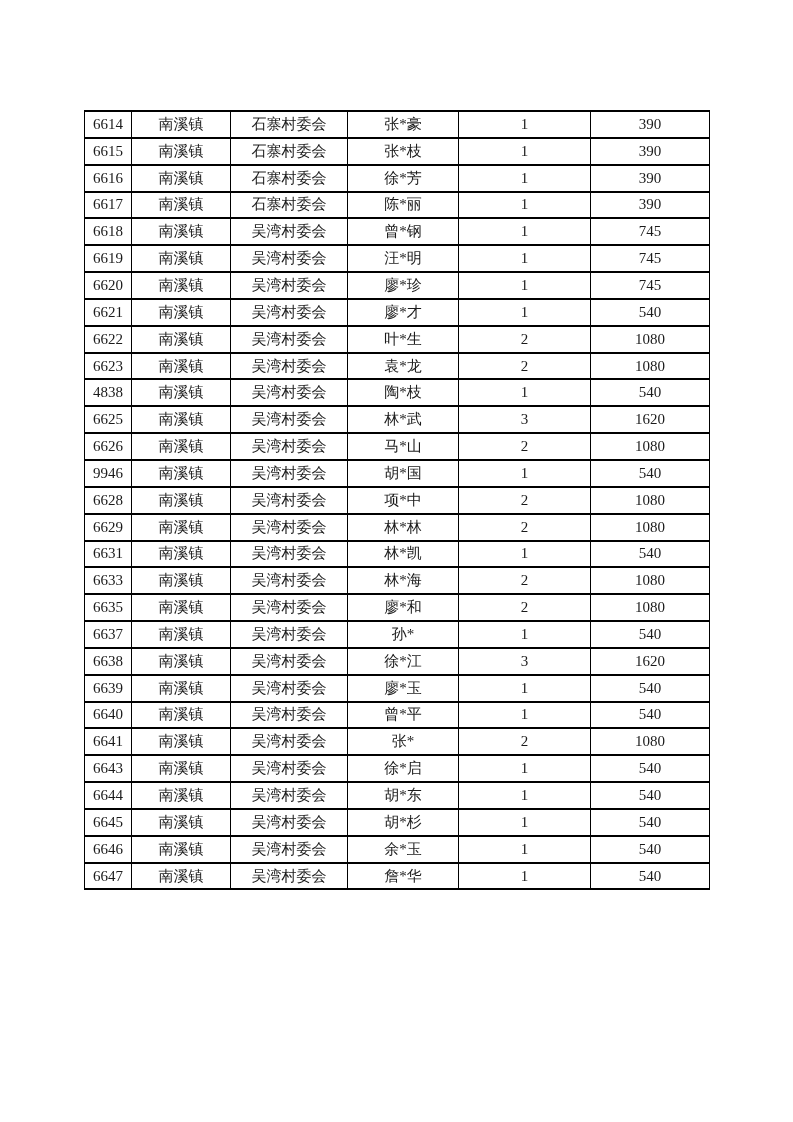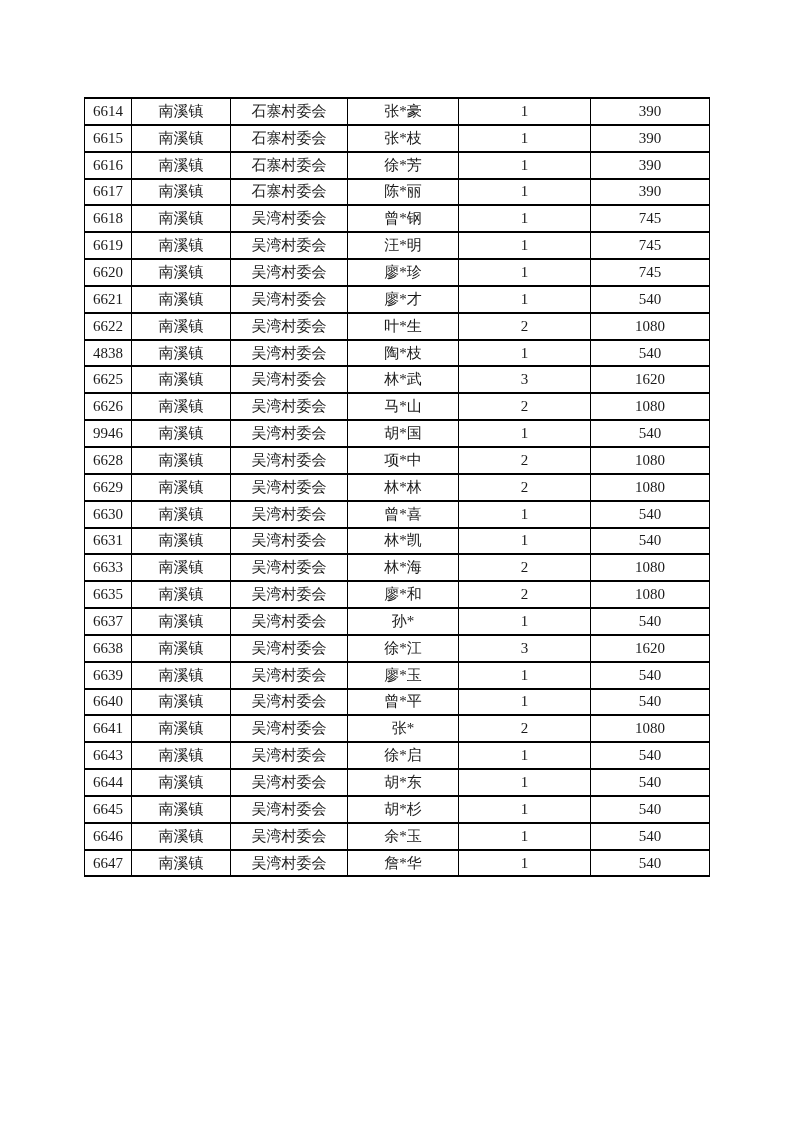--- a/index.html
+++ b/index.html
@@ -18,21 +18,21 @@
     left: 0;
     top: 0;
     width: 793px;
     height: 1122px;
     background: var(--page-bg, #ffffff);
     overflow: hidden;
   }
   table.roster {
     position: absolute;
     left: 84px;
-    top: 97px;
+    top: 110px;
     border-collapse: collapse;
     table-layout: fixed;
     border-top: 2px solid var(--line, #000);
     border-bottom: 2px solid var(--line, #000);
     padding-left: 29px;
   }
   table.roster col.c-serial    { width: 47px;  }
   table.roster col.c-town      { width: 99px;  }
   table.roster col.c-village   { width: 117px; }
   table.roster col.c-name      { width: 111px; }
@@ -134,20 +134,28 @@
         </tr>
         <tr>
           <td>6622</td>
           <td>南溪镇</td>
           <td>吴湾村委会</td>
           <td>叶*生</td>
           <td>2</td>
           <td>1080</td>
         </tr>
         <tr>
+          <td>6623</td>
+          <td>南溪镇</td>
+          <td>吴湾村委会</td>
+          <td>袁*龙</td>
+          <td>2</td>
+          <td>1080</td>
+        </tr>
+        <tr>
           <td>4838</td>
           <td>南溪镇</td>
           <td>吴湾村委会</td>
           <td>陶*枝</td>
           <td>1</td>
           <td>540</td>
         </tr>
         <tr>
           <td>6625</td>
           <td>南溪镇</td>
@@ -180,28 +188,20 @@
           <td>2</td>
           <td>1080</td>
         </tr>
         <tr>
           <td>6629</td>
           <td>南溪镇</td>
           <td>吴湾村委会</td>
           <td>林*林</td>
           <td>2</td>
           <td>1080</td>
-        </tr>
-        <tr>
-          <td>6630</td>
-          <td>南溪镇</td>
-          <td>吴湾村委会</td>
-          <td>曾*喜</td>
-          <td>1</td>
-          <td>540</td>
         </tr>
         <tr>
           <td>6631</td>
           <td>南溪镇</td>
           <td>吴湾村委会</td>
           <td>林*凯</td>
           <td>1</td>
           <td>540</td>
         </tr>
         <tr>

